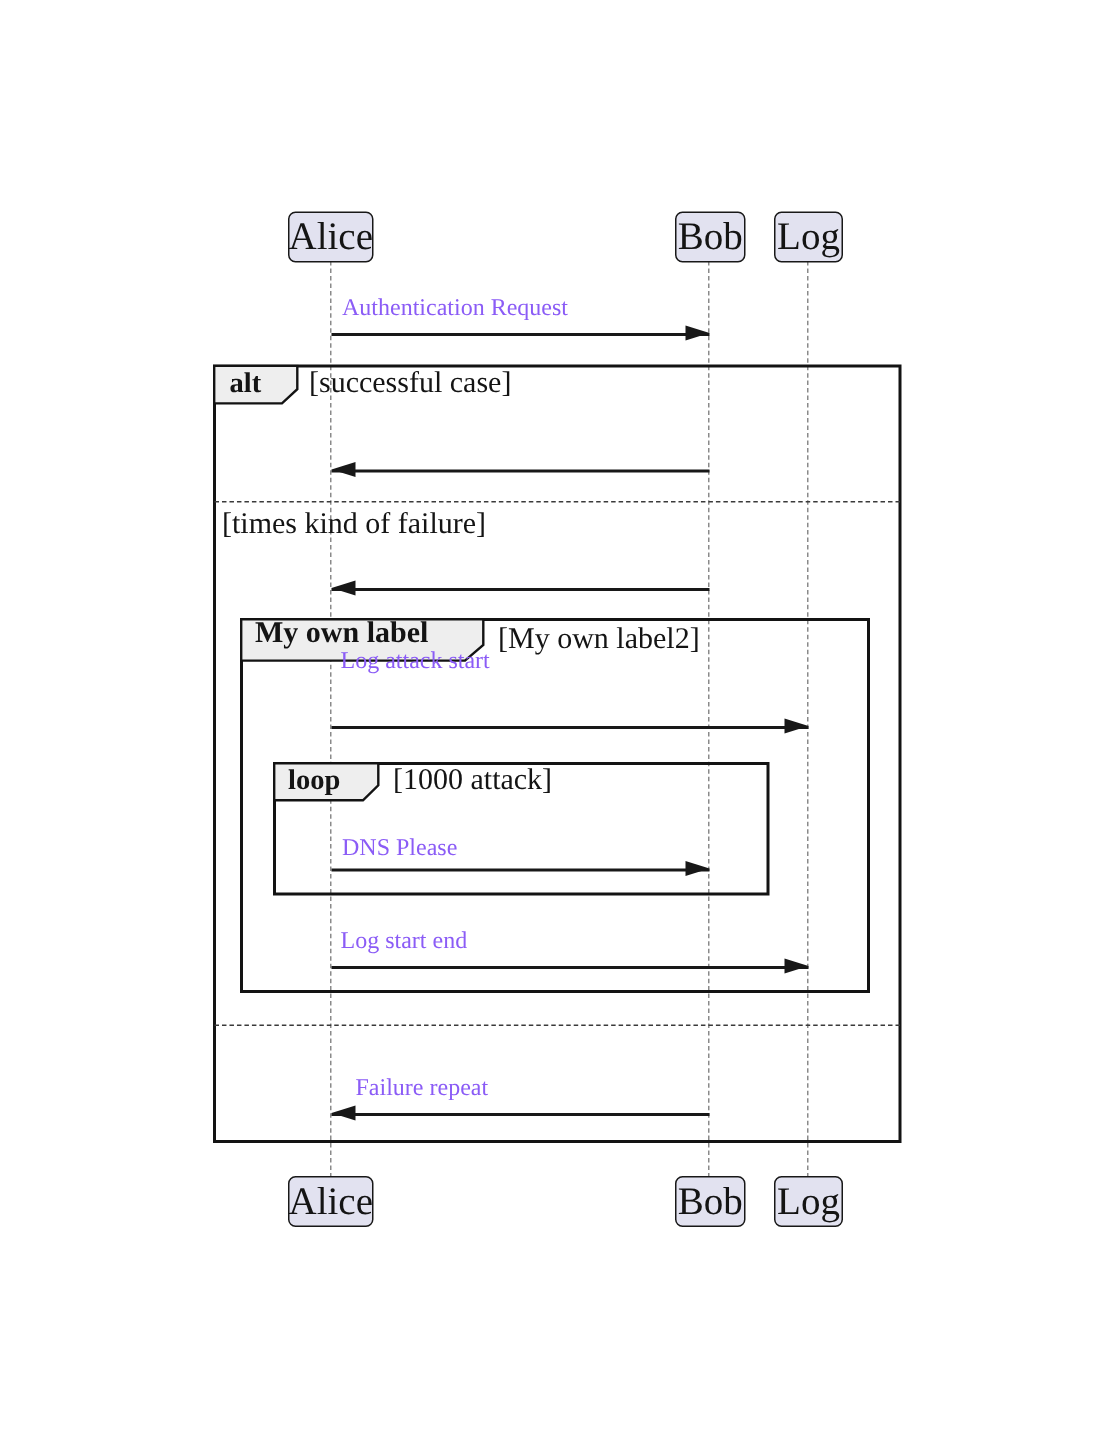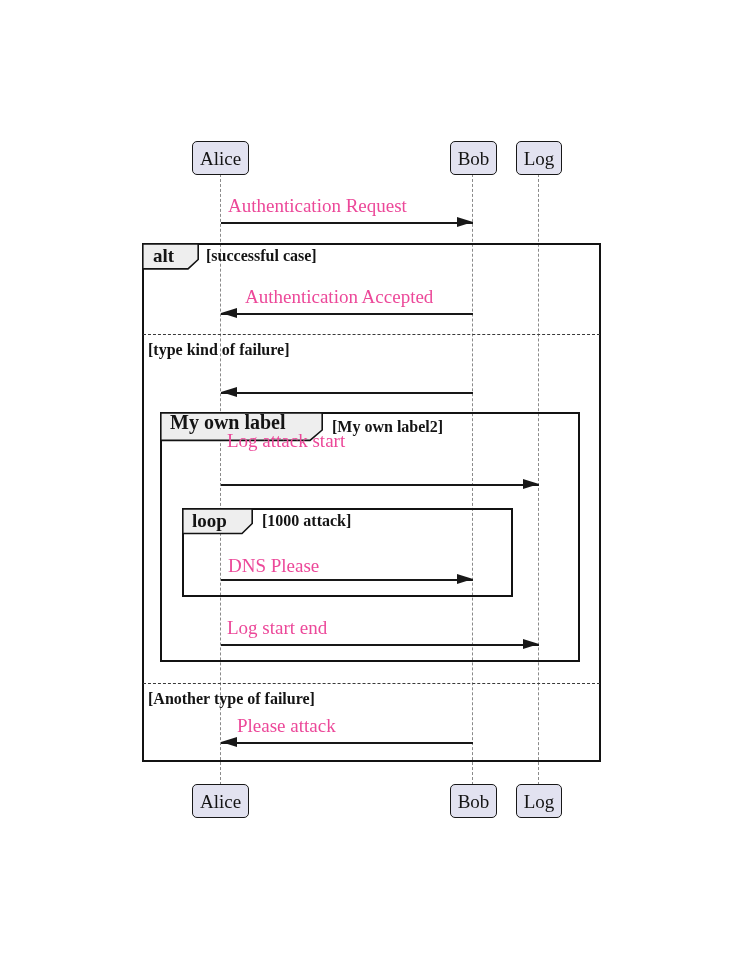--- a/index.html
+++ b/index.html
@@ -17,38 +17,38 @@
   }
   .lifeline{
     position:absolute;width:0;border-left:1px dashed var(--lifeline);
   }
   .participant{
     position:absolute;height:34px;box-sizing:border-box;
     background:var(--participant-fill);
     border:1.6px solid var(--participant-border);
     border-radius:5px;
     display:flex;align-items:center;justify-content:center;
-    font-size:19px;line-height:1;z-index:6;
+    font-size:26px;line-height:1;z-index:6;
   }
   .frame{
     position:absolute;box-sizing:border-box;border:2px solid #131313;background:transparent;z-index:2;
   }
   .divider{
     position:absolute;height:0;border-top:1.5px dashed #3a3a3a;z-index:2;
   }
   .pent{position:absolute;z-index:3;}
   .frag-kw{
     position:absolute;z-index:4;font-weight:bold;font-size:19px;line-height:24px;white-space:nowrap;text-align:right;
   }
   .frag-kw.big{font-size:20px;}
   .guard{
-    position:absolute;z-index:4;font-weight:bold;font-size:16px;line-height:19px;white-space:nowrap;text-align:center;
+    position:absolute;z-index:4;font-weight:normal;font-size:20px;line-height:19px;white-space:nowrap;text-align:center;
   }
   .msg-label{
-    position:absolute;z-index:4;font-size:19px;line-height:23px;white-space:nowrap;color:#ec4899;
+    position:absolute;z-index:4;font-size:16px;line-height:23px;white-space:nowrap;color:#8b5cf6;
   }
   .msg-line{
     position:absolute;height:1.6px;background:var(--line);z-index:3;
   }
   .ah{position:absolute;width:0;height:0;z-index:4;
     border-top:5.5px solid transparent;border-bottom:5.5px solid transparent;}
   .ah-r{border-left:16px solid var(--line);}
   .ah-l{border-right:16px solid var(--line);}
 </style>
 </head>
@@ -62,61 +62,59 @@
 
   <div class="frame" style="left:142px;top:243px;width:459px;height:519px"></div>
   <div class="divider" style="left:143px;top:334px;width:457px"></div>
   <div class="divider" style="left:143px;top:683px;width:457px"></div>
 
   <svg class="pent" style="left:142px;top:243px" width="58" height="27" viewBox="0 0 58 27">
     <polygon points="0.8,0.9 56.2,0.9 56.2,16.5 46,25.9 0.8,25.9" fill="var(--fragment-label-fill)" stroke="#131313" stroke-width="1.6"></polygon>
   </svg>
   <div class="frag-kw" style="left:153px;top:244px">alt</div>
   <div class="guard" style="left:206px;top:246px">[successful case]</div>
-  <div class="guard" style="left:148px;top:340px">[type kind of failure]</div>
-  <div class="guard" style="left:148px;top:689px">[Another type of failure]</div>
+  <div class="guard" style="left:148px;top:340px">[times kind of failure]</div>
 
   <div class="frame" style="left:160px;top:412px;width:420px;height:250px"></div>
   <svg class="pent" style="left:160px;top:412px" width="164" height="30" viewBox="0 0 164 30">
     <polygon points="0.8,0.9 162.2,0.9 162.2,18 150,28.4 0.8,28.4" fill="var(--fragment-label-fill)" stroke="#131313" stroke-width="1.6"></polygon>
   </svg>
   <div class="frag-kw big" style="left:170px;top:410px">My own label</div>
   <div class="guard" style="left:332px;top:417px">[My own label2]</div>
 
   <div class="frame" style="left:182px;top:508px;width:331px;height:89px"></div>
   <svg class="pent" style="left:182px;top:508px" width="72" height="27" viewBox="0 0 72 27">
     <polygon points="0.8,0.9 70.2,0.9 70.2,15.5 60,25.5 0.8,25.5" fill="var(--fragment-label-fill)" stroke="#131313" stroke-width="1.6"></polygon>
   </svg>
   <div class="frag-kw" style="left:192px;top:509px">loop</div>
   <div class="guard" style="left:262px;top:511px">[1000 attack]</div>
 
   <div class="msg-label" style="left:228px;top:194px">Authentication Request</div>
   <div class="msg-line" style="left:221px;top:222px;width:252px"></div>
   <div class="ah ah-r" style="left:457px;top:217px"></div>
 
-  <div class="msg-label" style="left:245px;top:285px">Authentication Accepted</div>
   <div class="msg-line" style="left:221px;top:313px;width:252px"></div>
   <div class="ah ah-l" style="left:221px;top:308px"></div>
 
   <div class="msg-line" style="left:221px;top:392px;width:252px"></div>
   <div class="ah ah-l" style="left:221px;top:387px"></div>
 
   <div class="msg-label" style="left:227px;top:429px">Log attack start</div>
   <div class="msg-line" style="left:221px;top:484px;width:318px"></div>
   <div class="ah ah-r" style="left:523px;top:479px"></div>
 
   <div class="msg-label" style="left:228px;top:554px">DNS Please</div>
   <div class="msg-line" style="left:221px;top:579px;width:252px"></div>
   <div class="ah ah-r" style="left:457px;top:574px"></div>
 
   <div class="msg-label" style="left:227px;top:616px">Log start end</div>
   <div class="msg-line" style="left:221px;top:644px;width:318px"></div>
   <div class="ah ah-r" style="left:523px;top:639px"></div>
 
-  <div class="msg-label" style="left:237px;top:714px">Please attack</div>
+  <div class="msg-label" style="left:237px;top:714px">Failure repeat</div>
   <div class="msg-line" style="left:221px;top:742px;width:252px"></div>
   <div class="ah ah-l" style="left:221px;top:737px"></div>
 
   <div class="participant" style="left:192px;top:141px;width:57px">
     <span>Alice</span>
   </div>
   <div class="participant" style="left:450px;top:141px;width:47px">
     <span>Bob</span>
   </div>
   <div class="participant" style="left:516px;top:141px;width:46px">

